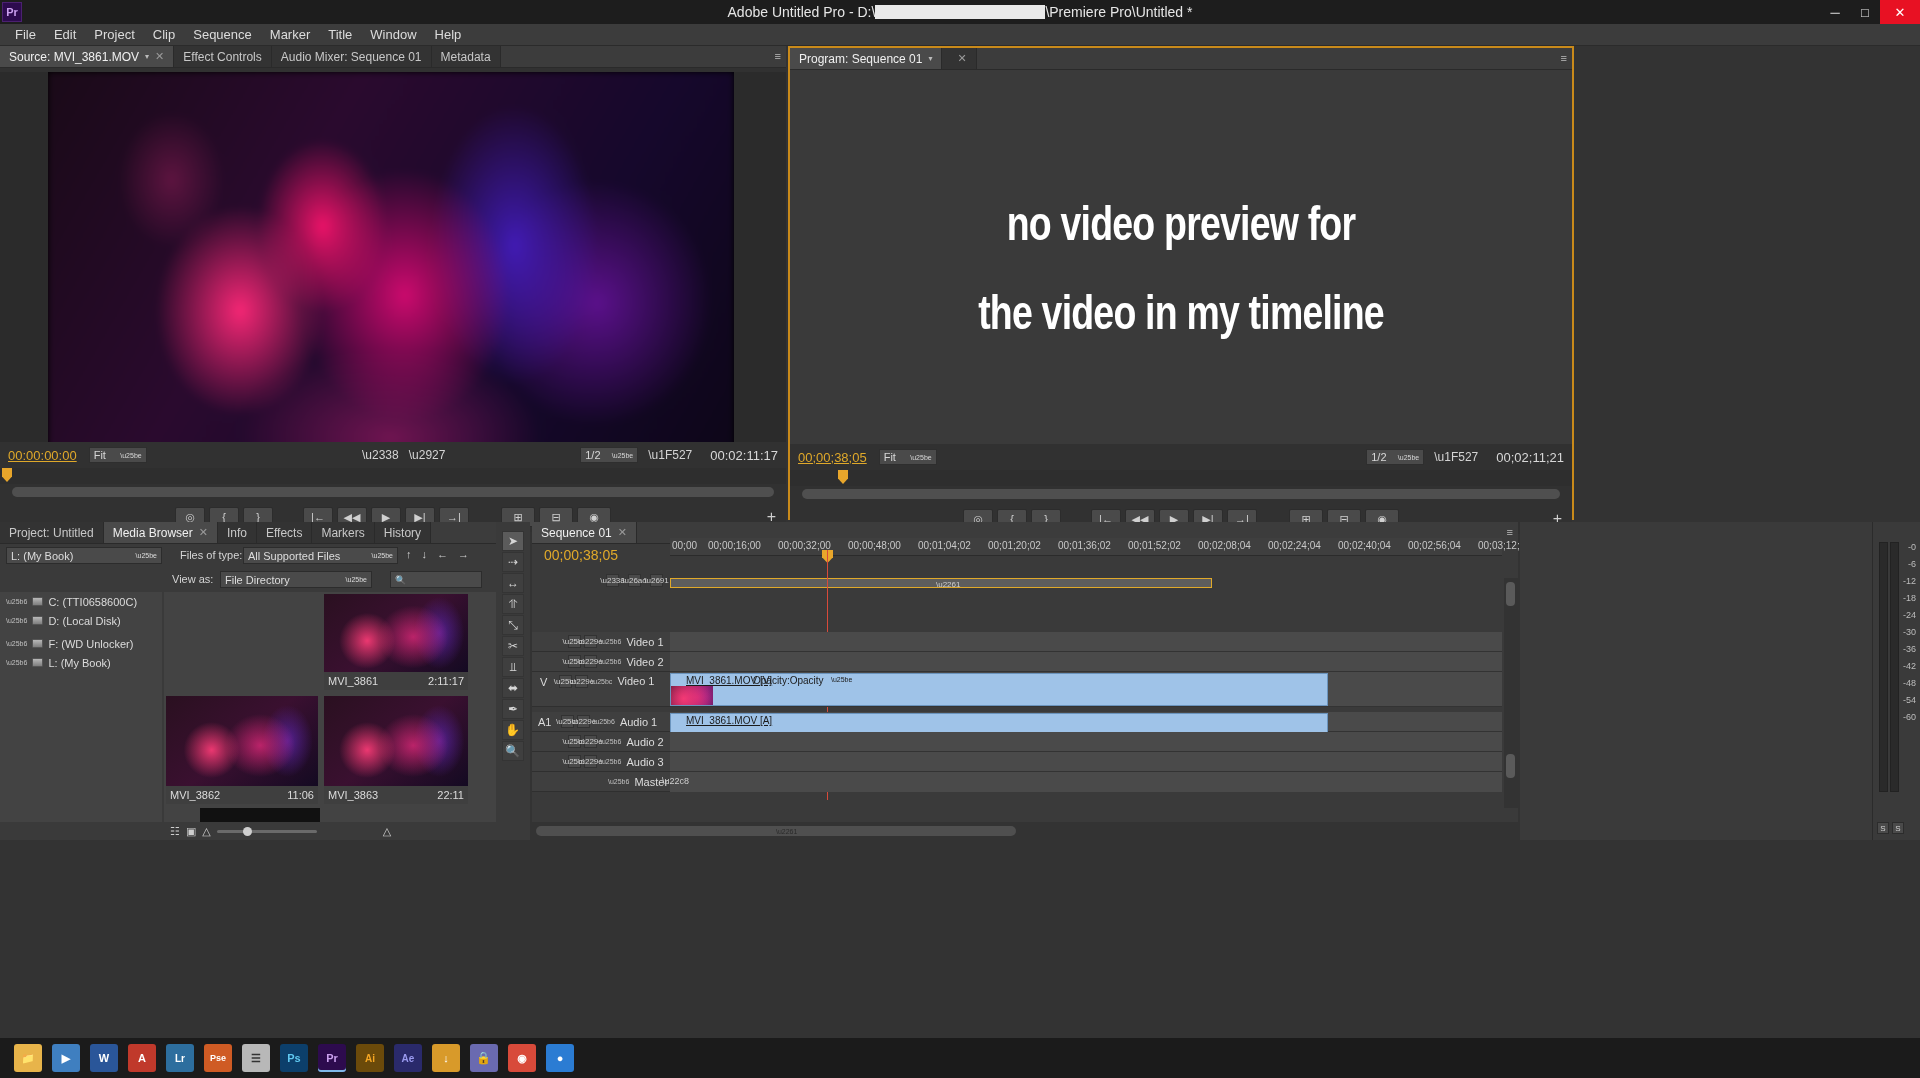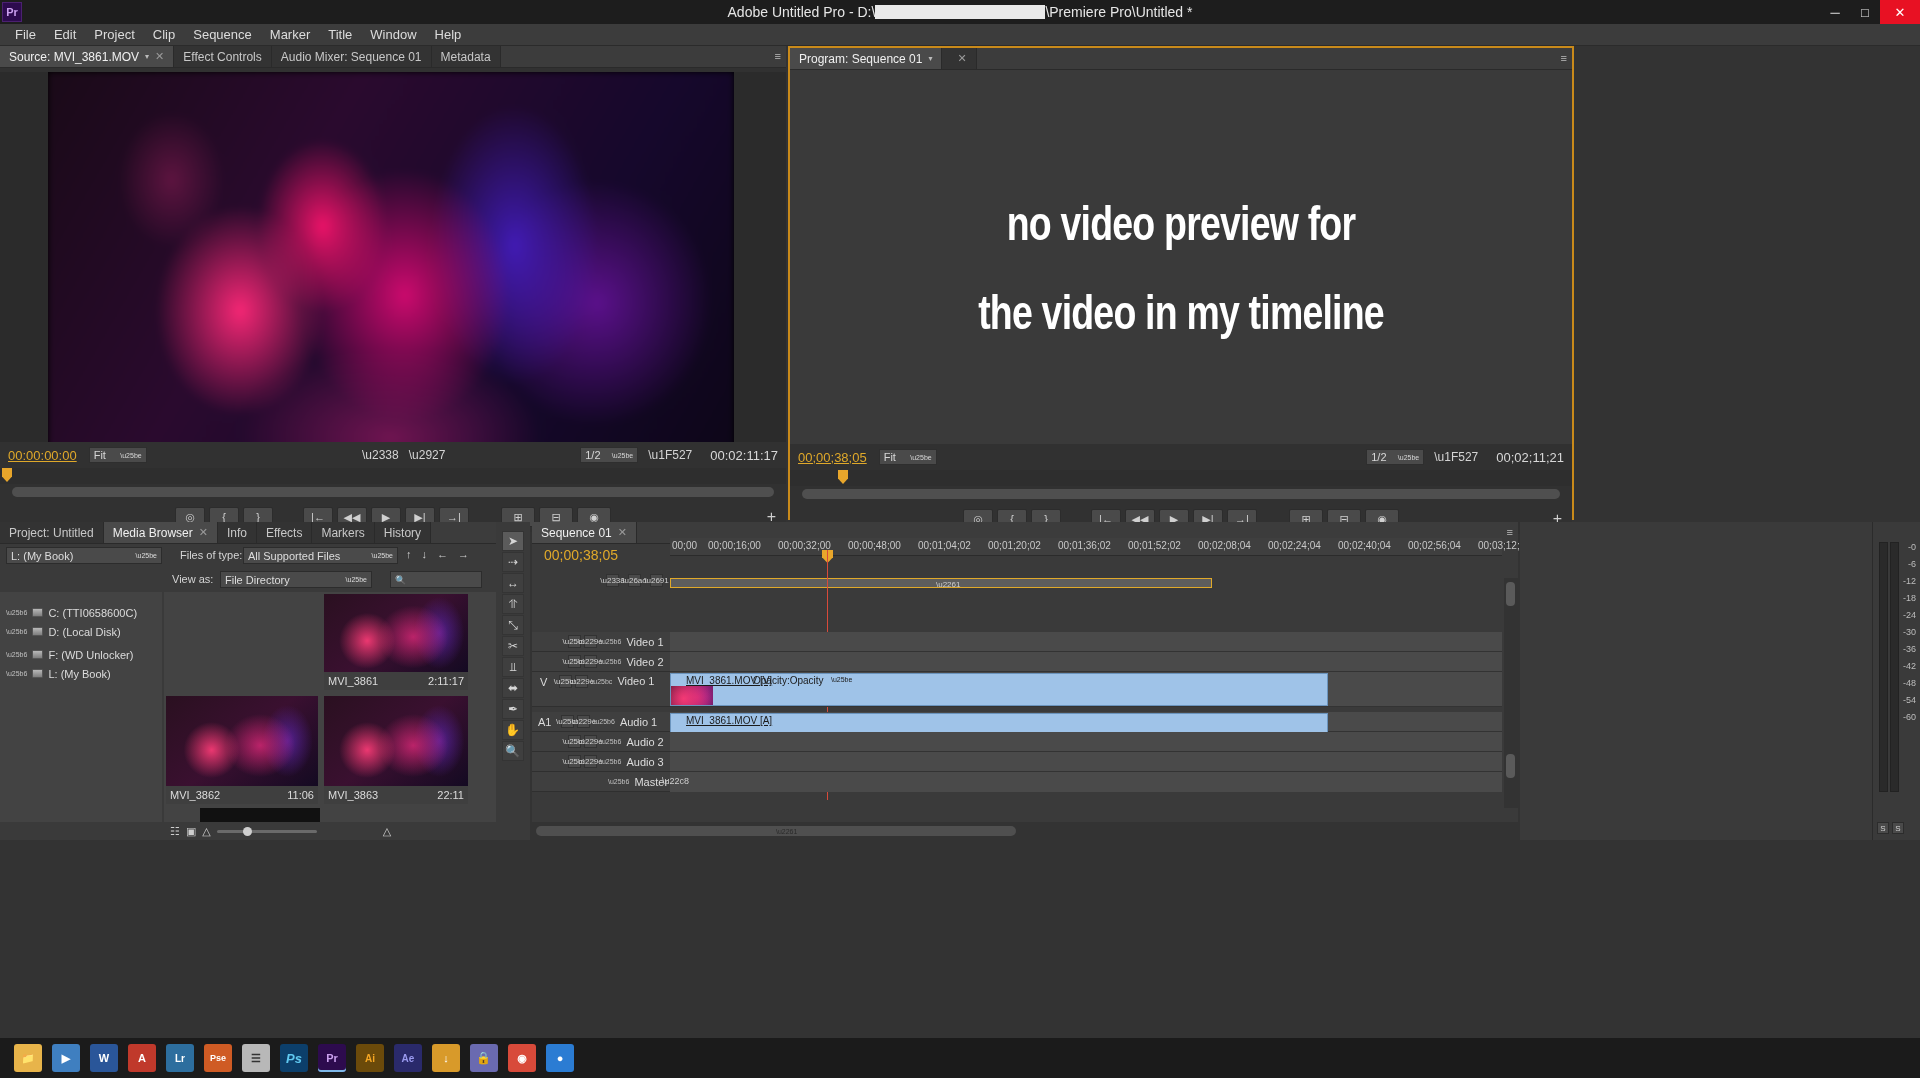--- a/index.html
+++ b/index.html
@@ -433,21 +433,21 @@
         <span>File Directory</span>
           <span style="font-size:7px;">\u25be</span>
       </div>
       <div style="position:absolute; left:226px; top:3px; width:92px; height:17px; background:#4a4a4a; border:1px solid #2c2c2c; display:flex; align-items:center; padding:0 4px; gap:4px;">
         <span style="font-size:9px; color:#6fb0e0;">🔍</span>
         <input style="background: transparent; border: 0px; outline: 0px; color: rgb(221, 221, 221); font-size: 11px; width: 64px;" placeholder="">
       </div>
     </div>
 
     <div class="tree" style="position:absolute; left:0; top:70px; width:162px; height:230px;">
-      <div class="tree-row" style="margin-top:13px;">
+      <div class="tree-row" style="margin-top:2px;">
         <span class="tri">\u25b6</span>
         <span class="drive-ic"></span>
         <span>C: (TTI0658600C)</span>
       </div>
       <div class="tree-row" style="margin-top:4px;">
         <span class="tri">\u25b6</span>
         <span class="drive-ic"></span>
         <span>D: (Local Disk)</span>
       </div>
       <div class="tree-row" style="margin-top:8px;">
@@ -676,21 +676,21 @@
   </div>
 
   <div class="taskbar">
     <div class="tb-ic" style="background:#e8b44a; color:#5a3a00;">📁</div>
     <div class="tb-ic" style="background:#3f7fc0;">▶</div>
     <div class="tb-ic" style="background:#2a5699;">W</div>
     <div class="tb-ic" style="background:#c0392b;">A</div>
     <div class="tb-ic" style="background:#2d6e9e; font-size:10px;">Lr</div>
     <div class="tb-ic" style="background:#cf5b24; font-size:9px;">Pse</div>
     <div class="tb-ic" style="background:#b8b8b8; color:#333;">☰</div>
-    <div class="tb-ic" style="background:#0c3f6b; color:#5fc8f0; font-size:13px;font-style:italic;">Ps</div>
+    <div class="tb-ic" style="background:#0c3f6b; color:#5fc8f0; font-size:11px;">Ps</div>
     <div class="tb-ic active" style="background:#2d0b4e; color:#cba0ef; font-size:11px;">Pr</div>
     <div class="tb-ic" style="background:#6b4a0a; color:#f5a623; font-size:10px;">Ai</div>
     <div class="tb-ic" style="background:#2a2a6b; color:#9a9aef; font-size:10px;">Ae</div>
     <div class="tb-ic" style="background:#d89a2a;">↓</div>
     <div class="tb-ic" style="background:#6a6ab0; font-size:12px;">🔒</div>
     <div class="tb-ic" style="background:#d84a3a;">◉</div>
     <div class="tb-ic" style="background:#2b7cd3;">●</div>
   </div>
 
 </div>

